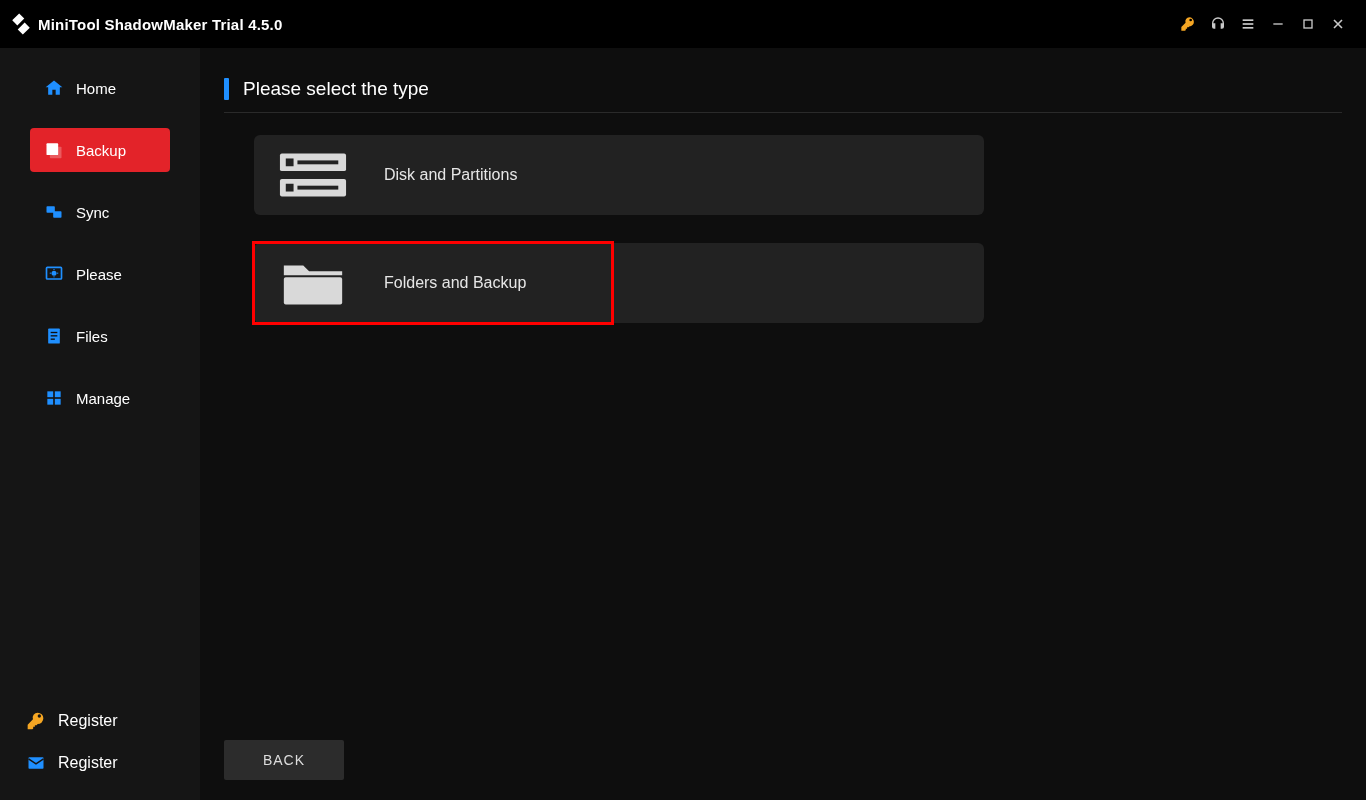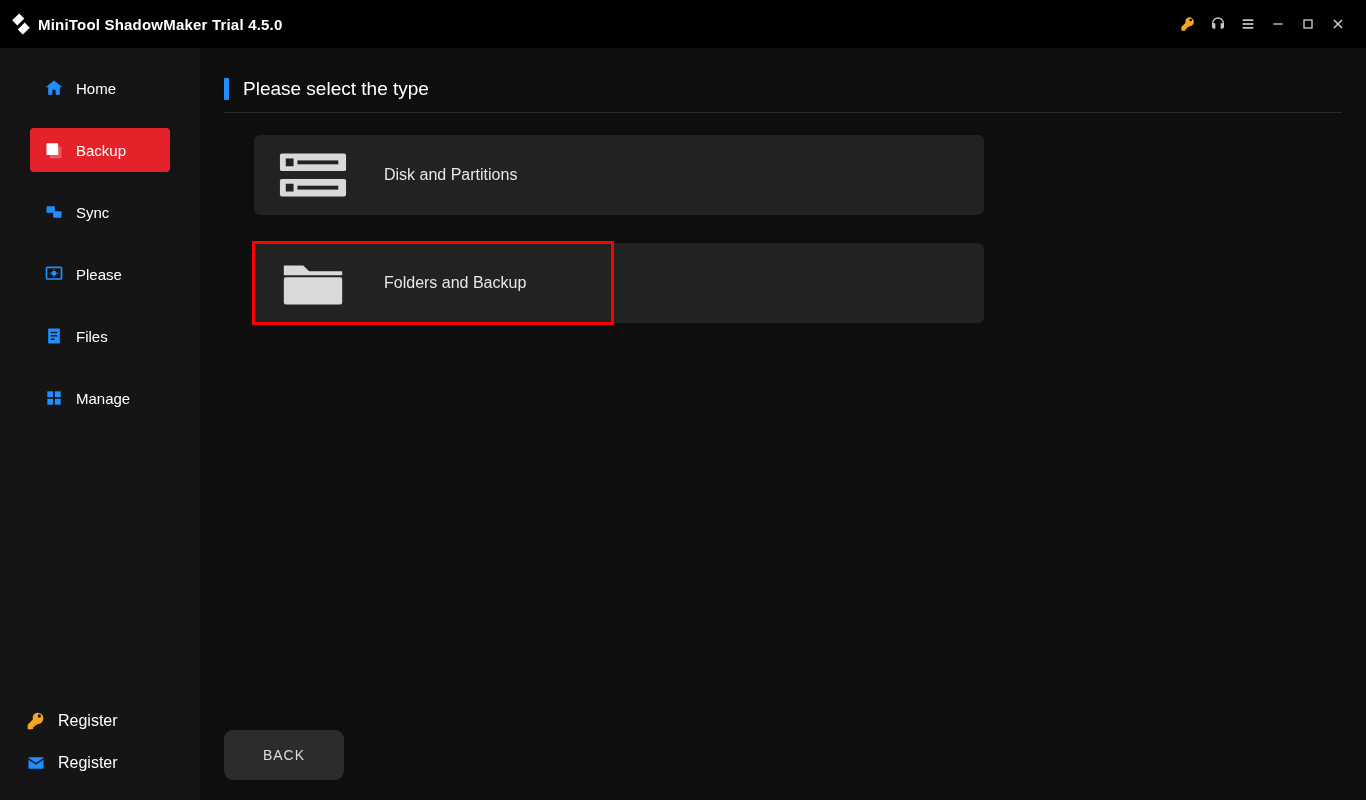--- a/index.html
+++ b/index.html
@@ -141,24 +141,24 @@
     border: 3px solid var(--highlight);
     pointer-events: none;
   }
   .footer {
     margin-top: auto;
     display: flex;
     padding-top: 16px;
   }
   .btn-back {
     width: 120px;
-    height: 50px;
+    height: 40px;
     background: #2c2c2c;
     color: #ddd;
-    border-radius: 9px;
+    border-radius: 2px;
     display: flex;
     align-items: center;
     justify-content: center;
     font-size: 14px;
     letter-spacing: 1px;
     cursor: pointer;
   }
   svg { display: block; }
 </style>
 </head>

